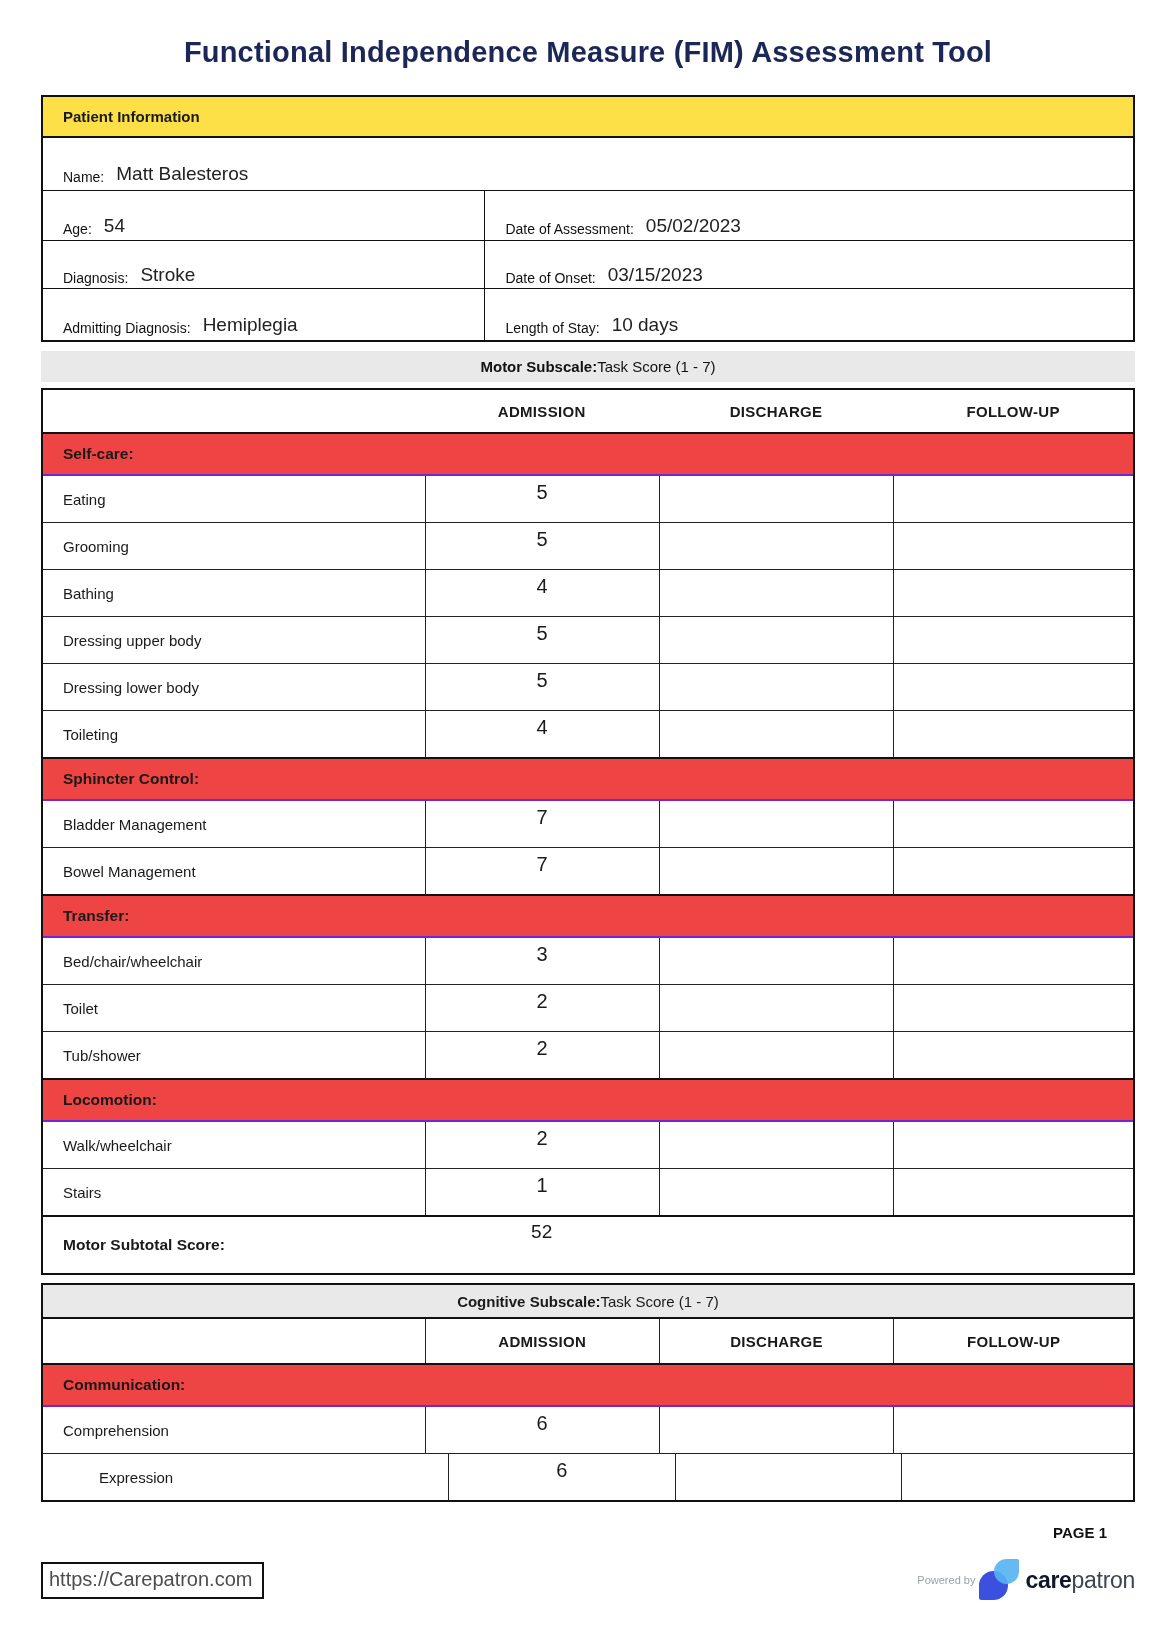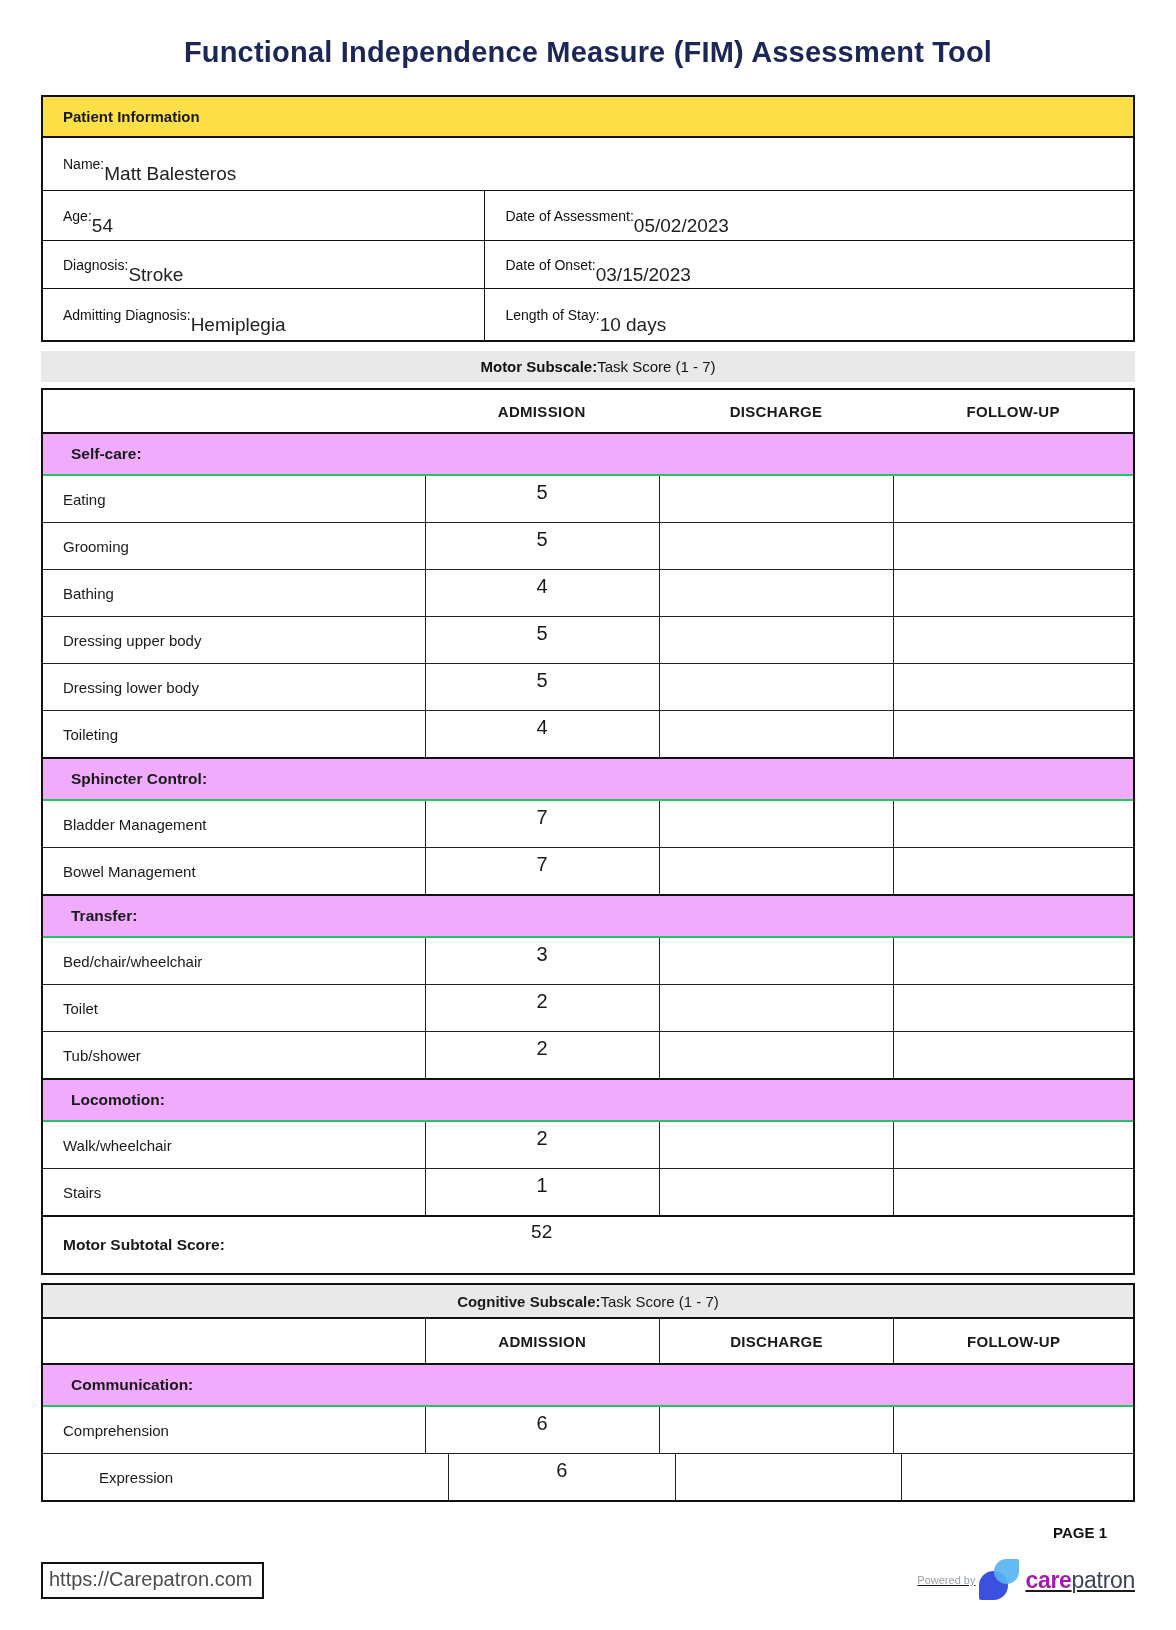--- a/index.html
+++ b/index.html
@@ -9,60 +9,60 @@
   h1.title{margin:0 0 26px 0;text-align:center;font-size:29px;font-weight:bold;color:#1d2757;letter-spacing:.2px;}
 
   
   .pi-table{border:2px solid #111;}
   .pi-header{background:#fde047;height:39px;display:flex;align-items:center;padding-left:20px;font-weight:bold;font-size:15px;border-bottom:2px solid #111;}
   .pi-row{display:grid;grid-template-columns:1fr;}
   .pi-row.two{grid-template-columns:40.5% 1fr;}
   .pi-row + .pi-row{border-top:1px solid #111;}
   .pi-cell{display:flex;align-items:center;padding-left:20px;}
   .pi-row.two .pi-cell:last-child{border-left:1px solid #111;}
-  .pair{display:flex;align-items:center;gap:0;}
+  .pair{display:flex;align-items:flex-end;gap:12px;}
   .pi-label{font-size:14px;color:#111;}
   .pi-value{font-size:19px;color:#222;margin-top:20px;}
   .h52{height:52px}.h49{height:49px}.h47{height:47px}.h51{height:51px}
 
   
   .band{background:#e9e9e9;height:31px;display:flex;align-items:center;justify-content:center;font-size:15px;color:#111;padding-left:20px;}
   .band .bold{font-weight:bold;}
   .band.motor{margin:9px 0 6px 0;}
 
   
   .score-table{border:2px solid #111;}
   .grid4{display:grid;grid-template-columns:35% 21.5% 21.5% 22%;}
   .t-header{height:42px;border-bottom:2px solid #111;}
   .t-header .hc{display:flex;align-items:center;justify-content:center;font-weight:bold;font-size:15px;letter-spacing:.3px;}
   .t-header.ruled .hc + .hc{border-left:1px solid #222;}
-  .sec-band{background:#f0abfc;height:40px;display:flex;align-items:center;padding-left:28px;font-weight:bold;font-size:15.5px;border-bottom:2px solid #22c55e;}
+  .sec-band{background:#ef4444;height:40px;display:flex;align-items:center;padding-left:20px;font-weight:bold;font-size:15.5px;border-bottom:2px solid #6d28d9;}
   .table-band{background:#e9e9e9;height:32px;display:flex;align-items:center;justify-content:center;font-size:15px;border-bottom:2px solid #111;}
   .table-band .bold{font-weight:bold;}
   .s-row{height:46px;border-bottom:1px solid #222;}
   .s-row.thick{border-bottom:2px solid #111;}
   .task-cell{display:flex;align-items:center;padding-left:20px;font-size:15px;}
   .val-cell{border-left:1px solid #222;text-align:center;font-size:20px;color:#1a1a1a;padding-top:5px;box-sizing:border-box;}
   .subtotal-row{height:56px;}
   .subtotal-label{display:flex;align-items:center;padding-left:20px;font-weight:bold;font-size:15.5px;}
   .subtotal-val{text-align:center;font-size:19px;padding-top:4px;}
   .cog-header{height:44px;}
   .cog-row{height:46px;}
 
   
   .page-num{margin:22px 28px 0 0;text-align:right;font-weight:bold;font-size:15px;color:#111;}
   .footer{margin-top:16px;display:flex;justify-content:space-between;align-items:center;}
   .url-box{border:2px solid #111;padding:4px 10px 6px 6px;font-size:20px;color:#4d4d4d;}
-  .brand{display:flex;align-items:center;gap:4px;text-decoration:underline;}
+  .brand{display:flex;align-items:center;gap:4px;}
   .powered{font-size:11px;color:#9aa0a8;}
   .logo-mark{position:relative;width:42px;height:46px;flex:0 0 auto;}
   .bubble-dark{position:absolute;left:0;bottom:3px;width:29px;height:29px;background:#3c50e0;border-radius:50% 50% 50% 8%;}
   .bubble-light{position:absolute;right:2px;top:2px;width:25px;height:25px;background:#55b3f3;border-radius:50% 6% 50% 50%;opacity:.9;}
   .brand-text{font-size:23px;letter-spacing:-.3px;white-space:nowrap;}
-  .brand-care{font-weight:bold;color:#a21caf;}
+  .brand-care{font-weight:bold;color:#0f172a;}
   .brand-patron{font-weight:normal;color:#3e4454;}
 </style>
 </head>
 <body>
 
 <div class="page">
 
   <h1 class="title">Functional Independence Measure (FIM) Assessment Tool</h1>
 
   <div class="pi-table">

